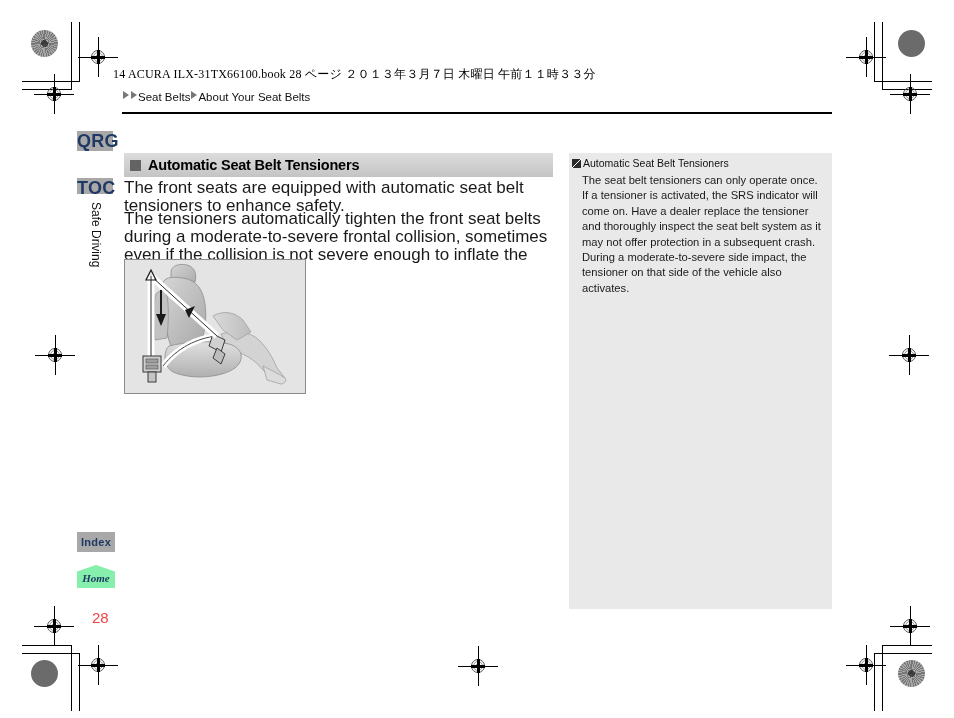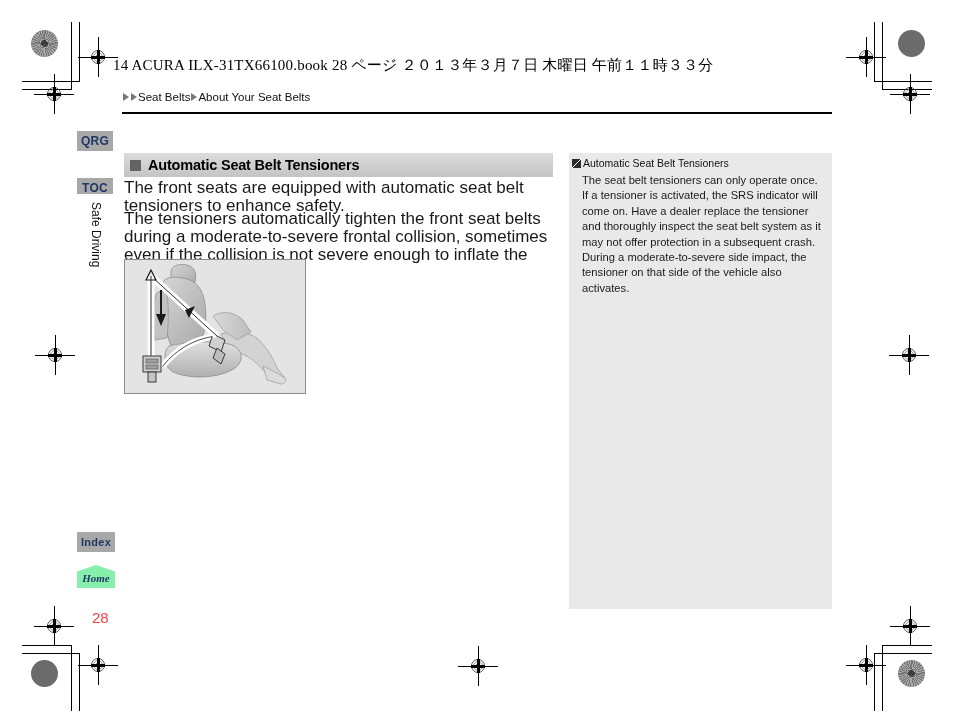--- a/index.html
+++ b/index.html
@@ -81,38 +81,37 @@
     background:
       repeating-conic-gradient(from 0deg at 50% 50%, #9a9a9a 0deg 6deg, #d8d8d8 6deg 12deg),
       radial-gradient(circle at 50% 50%, #5a5a5a 0 18%, #c6c6c6 18% 100%);
     background-blend-mode: multiply;
   }
 
   
   .file-info {
     position: absolute;
     left: 113px;
-    top: 56px;
+    top: 66px;
     font-family: "Liberation Serif", serif;
-    font-size: 15px;
+    font-size: 12px;
     letter-spacing: 0.2px;
     white-space: nowrap;
     color: #000;
   }
 
   
   .breadcrumb {
     position: absolute;
     left: 122px;
     top: 91px;
     font-size: 11.5px;
     color: #111;
     white-space: nowrap;
     display: flex;
-    align-items: center;
   }
   .bc-arrow {
     display: inline-block;
     width: 0; height: 0;
     border-left: 6px solid #777;
     border-top: 4.5px solid transparent;
     border-bottom: 4.5px solid transparent;
     margin: 0 1px;
   }
   .bc-text { color: #111; }
@@ -125,21 +124,21 @@
     height: 2px;
     background: #000;
   }
 
   
   .tab-btn {
     position: absolute;
     background: #a8a8a8;
     color: #1f3864;
     font-weight: bold;
-    font-size: 12px;
+    font-size: 18px;
     text-align: center;
     letter-spacing: 0.3px;
   }
   #tab-qrg { left: 77px; top: 131px; width: 36px; height: 20px; line-height: 20px; }
   #tab-toc { left: 77px; top: 178px; width: 36px; height: 16px; line-height: 20px; }
   #tab-index { left: 77px; top: 532px; width: 38px; height: 20px; line-height: 20px; font-size: 11px; }
 
   .vertical-tab {
     position: absolute;
     left: 77px;

